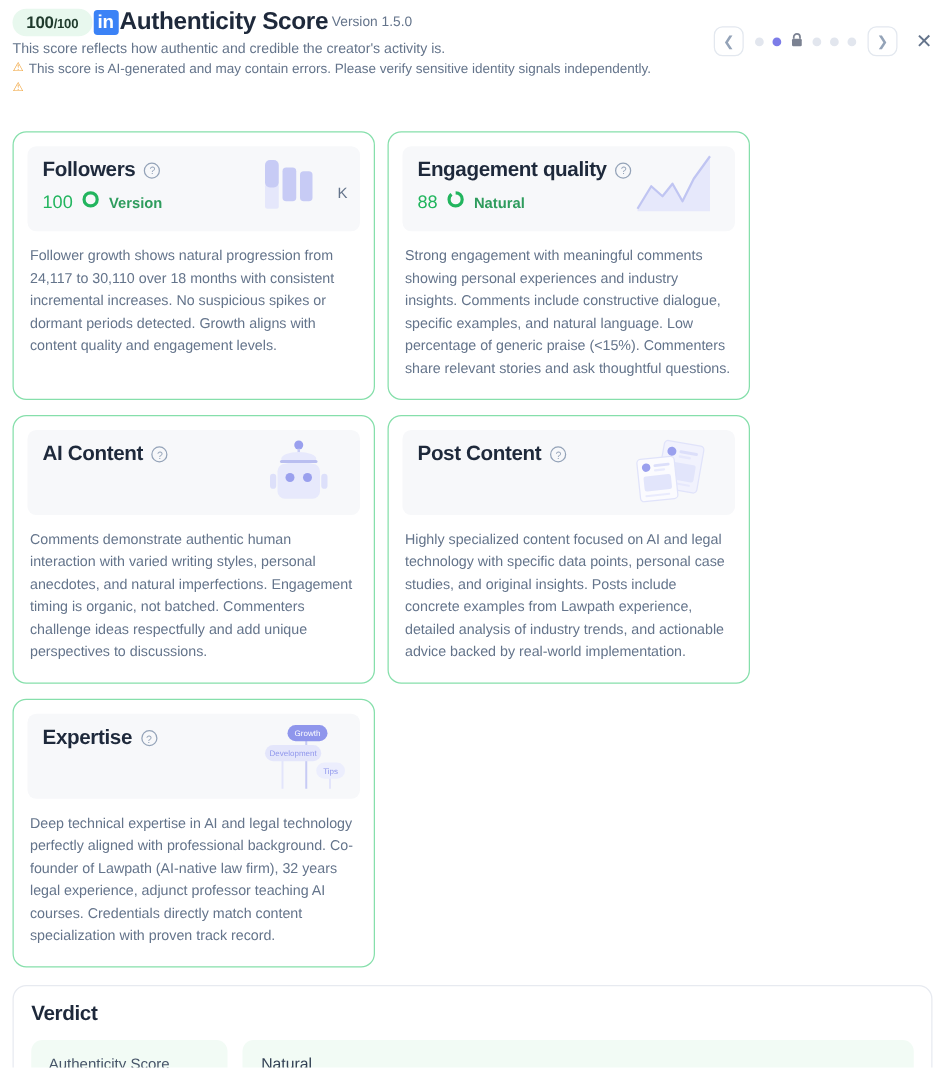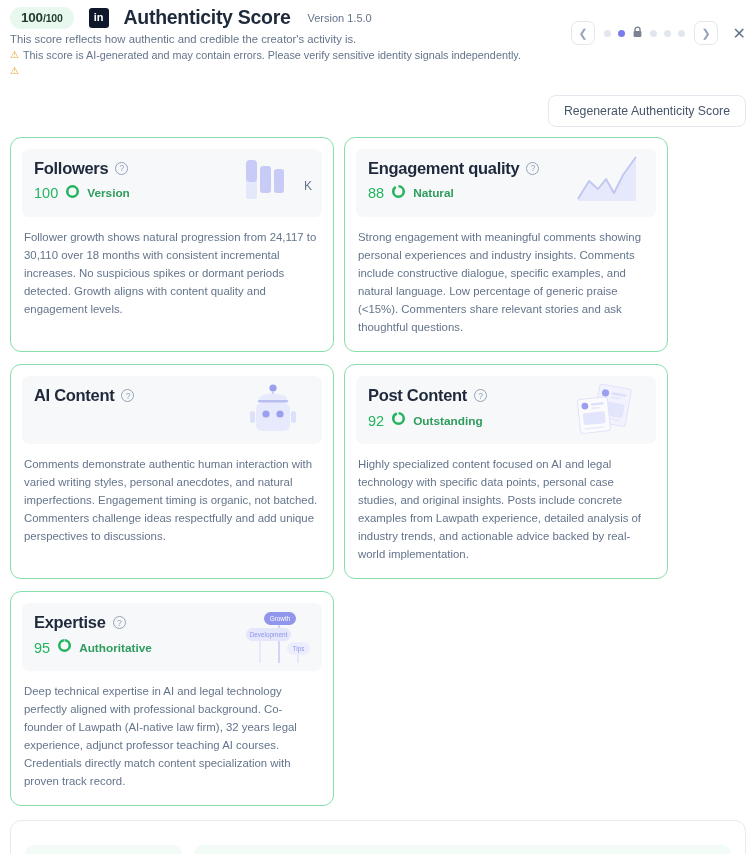--- a/index.html
+++ b/index.html
@@ -15,41 +15,41 @@
 
   
   .header {
     position: relative;
     padding: 6px 10px 4px 10px;
     background: #ffffff;
   }
   .title-row {
     display: flex;
     align-items: center;
-    gap: 15px;
+    gap: 1px;
   }
   .score-pill {
     background: #e8f8ee;
     color: #1f3a2c;
     border-radius: 14px;
     padding: 3px 11px 4px 11px;
     font-size: 13.5px;
     font-weight: 700;
     letter-spacing: -0.2px;
     white-space: nowrap;
   }
   .score-pill .denom { font-size: 10.5px; font-weight: 700; }
   .li-icon {
     width: 20px; height: 20px;
-    background: #0f172a;
+    background: #3b82f6;
     border-radius: 3px;
     display: inline-flex;
     align-items: center; justify-content: center;
     color: #fff;
-    font-size: 11px;
+    font-size: 15px;
     font-weight: 700;
     font-family: "Liberation Sans", sans-serif;
     line-height: 1;
     padding-bottom: 1px;
     text-align: center;
   }
   .page-title {
     font-size: 19.5px;
     font-weight: 700;
     color: #1e293b;
@@ -133,21 +133,21 @@
   }
 
   
   .grid {
     padding: 0 10px;
     display: flex;
     flex-wrap: wrap;
     gap: 12px 10px;
   }
   .card {
-    width: 324px;
+    width: 290px;
     border: 1px solid #86dfab;
     border-radius: 11px;
     background: #fff;
     overflow: hidden;
     padding: 11px;
   }
   .card-head {
     background: #f7f8fa;
     border-radius: 7px;
     padding: 10px 12px 11px 12px;
@@ -303,23 +303,20 @@
       <span class="dot"></span>
       <span class="dot"></span>
       <span class="dot"></span>
     </div>
     <div class="pg-btn">❯</div>
   </div>
   <div class="close-x">✕</div>
 </div>
 
 <div class="actions">
-  <button class="btn">
-    <span>Regenerate Authenticity Score</span>
-  </button>
 </div>
 
 <div class="grid">
 
   <div class="card">
     <div class="card-head">
       <div class="card-title">
         <span>Followers</span>
         <span class="q-ico">?</span>
       </div>
@@ -391,29 +388,20 @@
       </div>
     </div>
     <div class="card-desc">Comments demonstrate authentic human interaction with varied writing styles, personal anecdotes, and natural imperfections. Engagement timing is organic, not batched. Commenters challenge ideas respectfully and add unique perspectives to discussions.</div>
   </div>
 
   <div class="card">
     <div class="card-head">
       <div class="card-title">
         <span>Post Content</span>
         <span class="q-ico">?</span>
-      </div>
-      <div class="score-row">
-        <span class="score-num">92</span>
-        <span class="ring">
-          <svg width="15" height="15" viewBox="0 0 20 20" aria-hidden="true">
-            <circle cx="10" cy="10" r="7" fill="none" stroke="#22b55e" stroke-width="3.4" stroke-dasharray="40.5 44" stroke-linecap="butt" transform="rotate(-90 10 10)"></circle>
-          </svg>
-        </span>
-        <span class="score-label">Outstanding</span>
       </div>
       <div class="card-art">
         <svg width="64" height="56" viewBox="0 0 64 56" aria-hidden="true">
           <g transform="rotate(10 34 26)">
             <rect x="20" y="4" width="32" height="38" rx="3" fill="#f1f2fd" stroke="#e0e3fa" stroke-width="1"></rect>
             <circle cx="27" cy="12" r="3.6" fill="#9aa0ee"></circle>
             <rect x="33" y="10" width="15" height="2.4" rx="1.2" fill="#dcdffa"></rect>
             <rect x="33" y="14" width="10" height="2" rx="1" fill="#e6e8fc"></rect>
             <rect x="24" y="20" width="24" height="14" rx="2" fill="#e2e5fb"></rect>
             <rect x="24" y="36" width="22" height="1.6" rx="0.8" fill="#e6e8fc"></rect>
@@ -431,49 +419,41 @@
     </div>
     <div class="card-desc">Highly specialized content focused on AI and legal technology with specific data points, personal case studies, and original insights. Posts include concrete examples from Lawpath experience, detailed analysis of industry trends, and actionable advice backed by real-world implementation.</div>
   </div>
 
   <div class="card">
     <div class="card-head">
       <div class="card-title">
         <span>Expertise</span>
         <span class="q-ico">?</span>
       </div>
-      <div class="score-row">
-        <span class="score-num">95</span>
-        <span class="ring">
-          <svg width="15" height="15" viewBox="0 0 20 20" aria-hidden="true">
-            <circle cx="10" cy="10" r="7" fill="none" stroke="#22b55e" stroke-width="3.4" stroke-dasharray="42 44" stroke-linecap="butt" transform="rotate(-90 10 10)"></circle>
-          </svg>
-        </span>
-        <span class="score-label">Authoritative</span>
-      </div>
       <div class="card-art">
         <svg width="70" height="56" viewBox="0 0 70 56" aria-hidden="true">
           <line x1="18" y1="26" x2="18" y2="54" stroke="#e3e5fb" stroke-width="1.6"></line>
           <line x1="37" y1="14" x2="37" y2="54" stroke="#c7cbf5" stroke-width="1.6"></line>
           <line x1="56" y1="40" x2="56" y2="54" stroke="#e3e5fb" stroke-width="1.6"></line>
           <rect x="22" y="3" width="32" height="13" rx="6.5" fill="#8f96ec"></rect>
           <text x="38" y="12.2" font-size="6.4" fill="#ffffff" text-anchor="middle" font-family="Liberation Sans, sans-serif">Growth</text>
           <rect x="4" y="19" width="45" height="13" rx="6.5" fill="#e4e6fb"></rect>
           <text x="26.5" y="28.2" font-size="6.4" fill="#8f96ec" text-anchor="middle" font-family="Liberation Sans, sans-serif">Development</text>
           <rect x="45" y="33" width="23" height="13" rx="6.5" fill="#eceefd"></rect>
           <text x="56.5" y="42.2" font-size="6.4" fill="#8f96ec" text-anchor="middle" font-family="Liberation Sans, sans-serif">Tips</text>
         </svg>
       </div>
     </div>
     <div class="card-desc">Deep technical expertise in AI and legal technology perfectly aligned with professional background. Co-founder of Lawpath (AI-native law firm), 32 years legal experience, adjunct professor teaching AI courses. Credentials directly match content specialization with proven track record.</div>
   </div>
 
 </div>
 
 <div class="verdict">
+  <div class="verdict-title">Verdict</div>
   <div class="verdict-body">
     <div class="v-score">
       <div class="v-score-label">Authenticity Score</div>
       <div class="v-score-row">
         <span>
           <svg width="58" height="58" viewBox="0 0 58 58" aria-hidden="true">
             <circle cx="29" cy="29" r="21" fill="none" stroke="#22b55e" stroke-width="13" stroke-dasharray="130.5 132" transform="rotate(-90 29 29)"></circle>
           </svg>
         </span>
 

